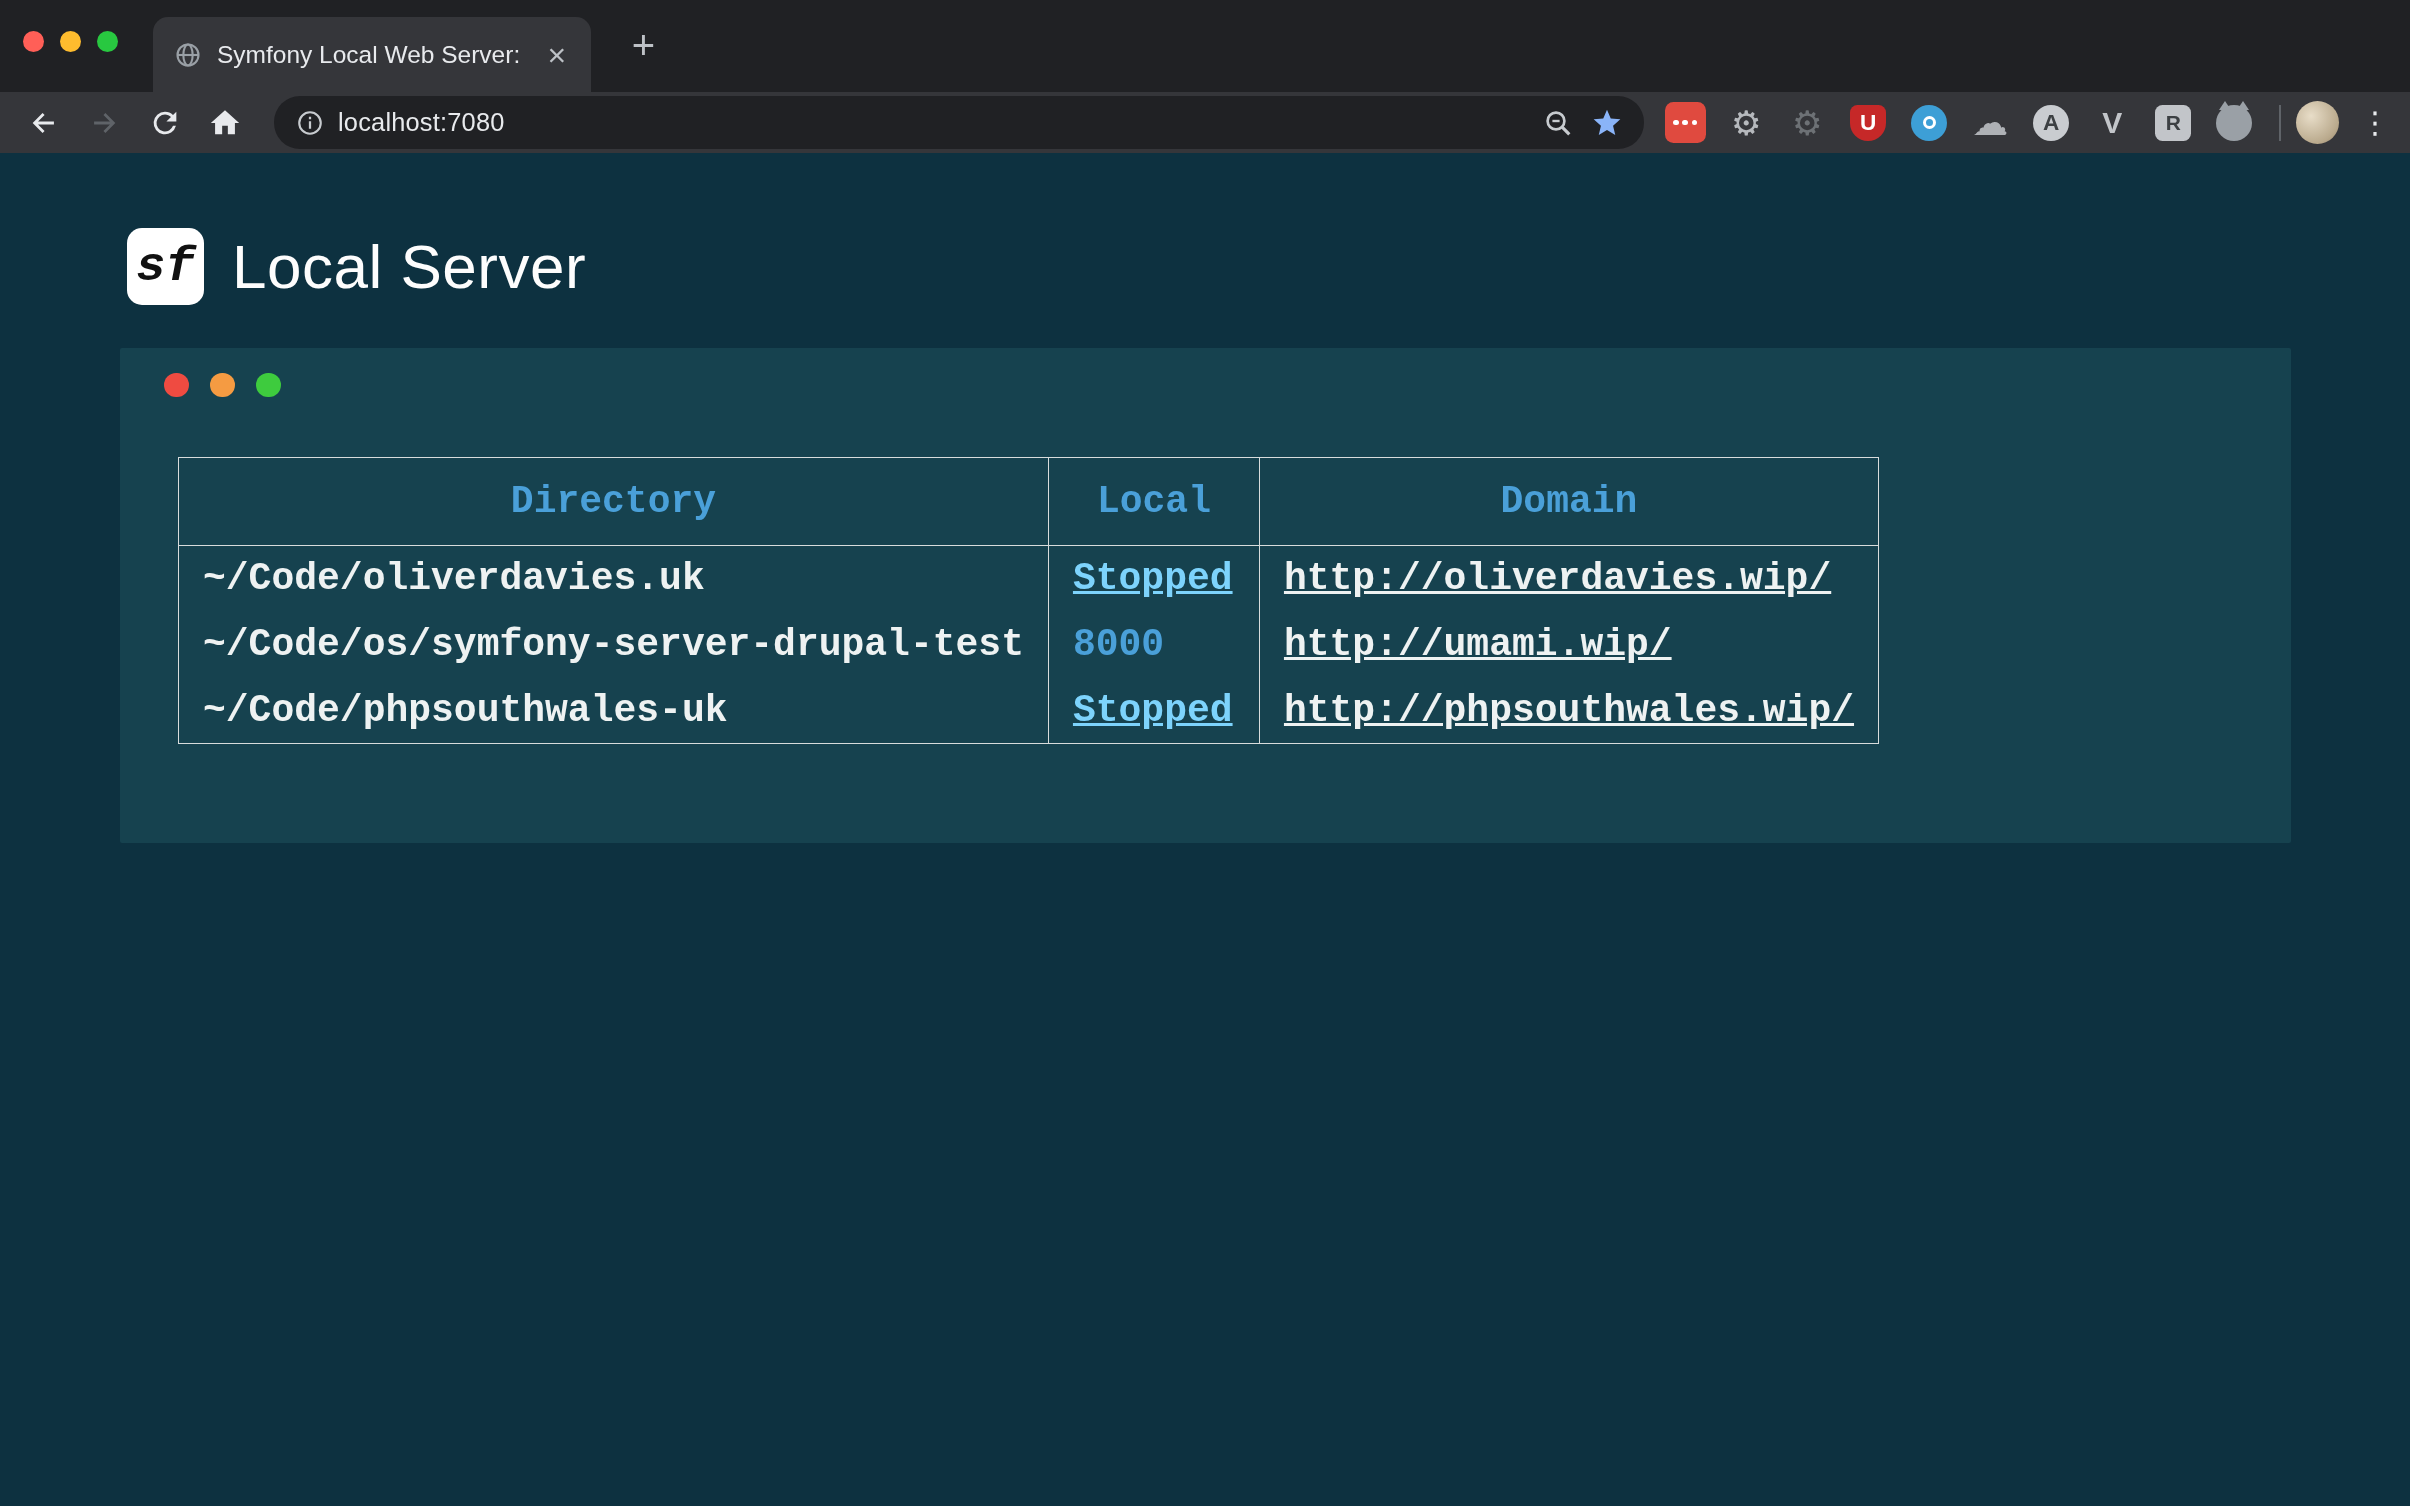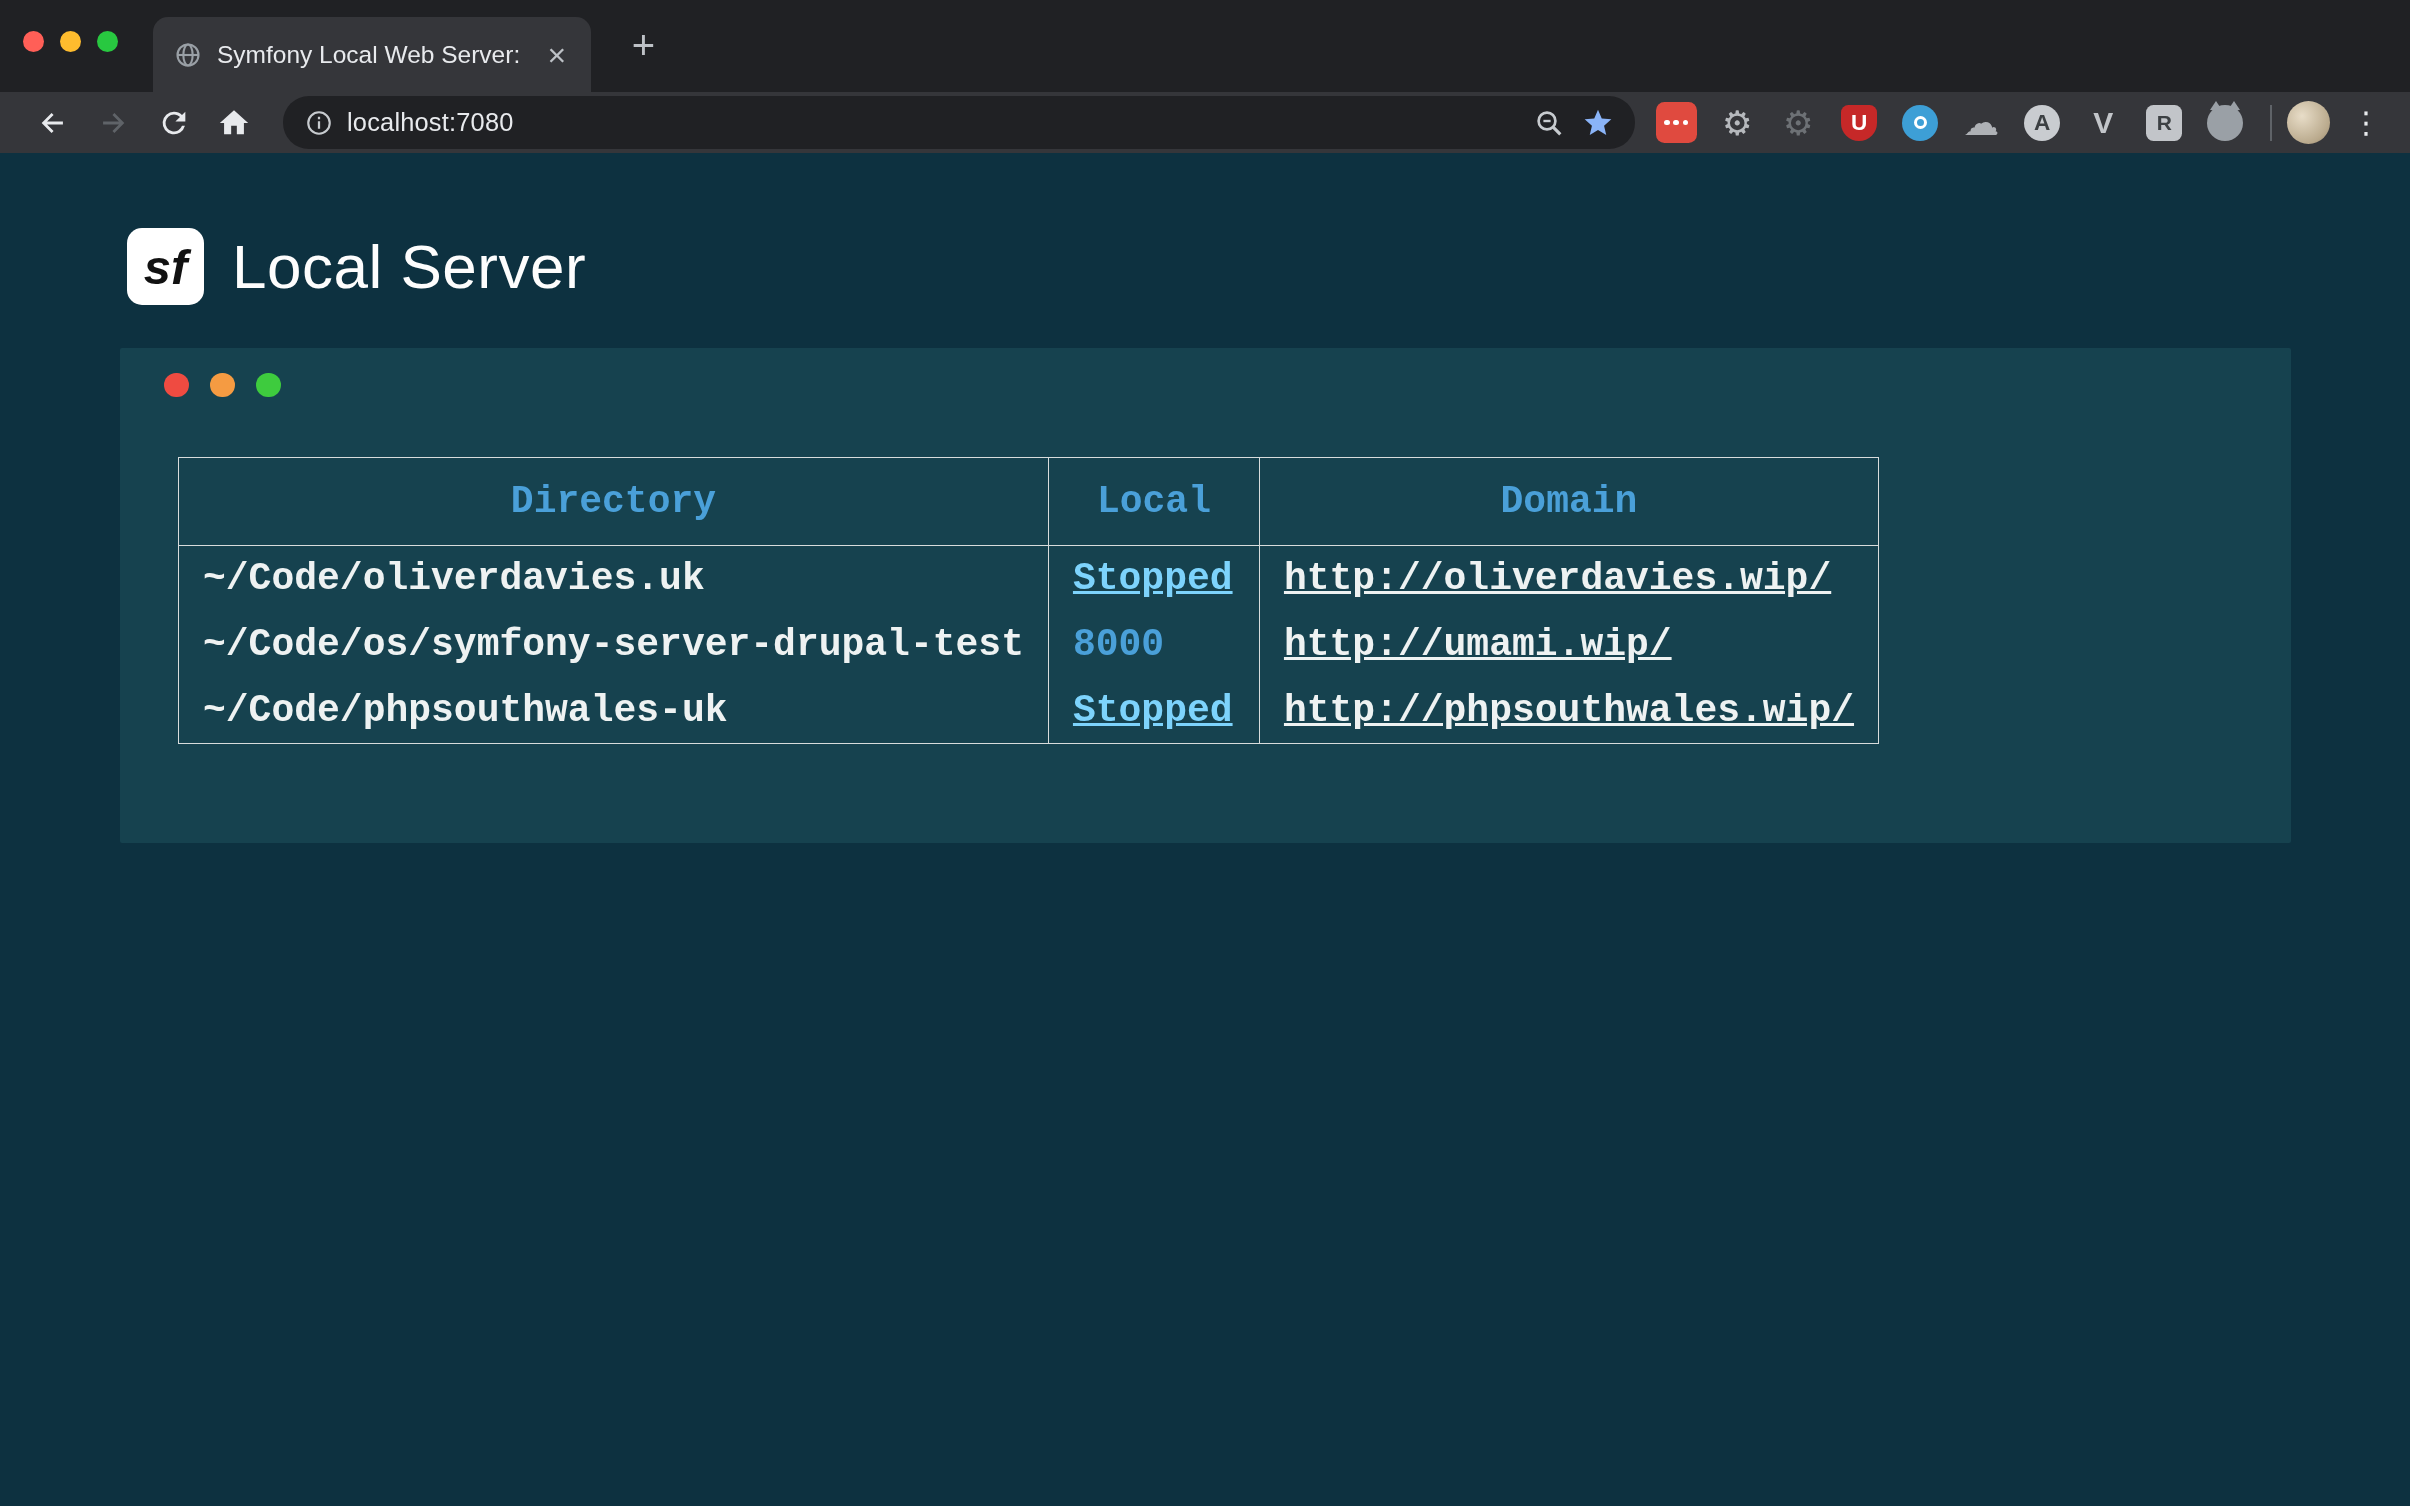--- a/index.html
+++ b/index.html
@@ -20,21 +20,21 @@
   .tab-favicon { flex:0 0 auto; width:28px; height:28px; }
   .tab-title { flex:1; color:#e8eaed; font-size:24.5px; white-space:nowrap;
                overflow:hidden; }
   .tab-close { flex:0 0 auto; color:#bdc1c6; font-size:32px; line-height:1;
                cursor:default; padding:0 3.8px; }
   .newtab { position:absolute; left:621px; top:24.5px; width:45px; height:45px;
             color:#bdc1c6; font-size:40px; line-height:41px; text-align:center;
             border-radius:50%; }
 
   .toolbar { height:61px; background:#35363a; display:flex; align-items:center;
-             padding:0 26px; }
+             padding:0 17px; }
   .navbtn { width:53px; height:49px; display:flex; align-items:center;
             justify-content:center; border-radius:50%; flex:0 0 auto; margin-right:7.5px; }
   .navbtn svg { width:34px; height:34px; }
 
   .omnibox { flex:1; height:53px; background:#202124; border-radius:26px;
              margin:0 15px; display:flex; align-items:center; padding:0 21px; }
   .omni-info { width:30px; height:30px; flex:0 0 auto; margin-right:13px; }
   .omni-text { flex:1; color:#e8eaed; font-size:25.4px; letter-spacing:0.2px; }
   .omni-right { display:flex; align-items:center; gap:17px; }
   .omni-right svg { width:32px; height:32px; }
@@ -73,21 +73,21 @@
   .avatar { width:43px; height:43px; border-radius:50%;
             background:radial-gradient(circle at 35% 35%, #e8ddc8, #b9a98c 70%, #8f7f63);
             margin-right:17px; flex:0 0 auto; }
   .menu-dots { color:#e8eaed; font-size:30px; width:38px; text-align:center; }
 
   
   .content { height:1353px; background:#0d3140; }
   .brand { display:flex; align-items:center; gap:28px; padding:75px 0 0 127px; }
   .sf-logo { width:77px; height:77px; background:#fff; border-radius:15px;
              display:flex; align-items:center; justify-content:center;
-             color:#111; font-family:Liberation Sans, sans-serif; font-style:italic;
+             color:#111; font-family:Liberation Mono, monospace; font-style:italic;
              font-weight:bold; font-size:49px; }
   .page-title { color:#fdfdfd; font-size:62px; font-weight:400; letter-spacing:0.5px; }
 
   .panel { width:2171px; height:495px; margin:43px 0 0 120px; background:#16424f;
            border-radius:2px; }
   .panel-dots { display:flex; gap:21.7px; padding:24.5px 0 0 44px; }
   .panel-dots span { width:24.5px; height:24.5px; border-radius:50%; display:block; }
   .pd-red { background:#ef4b41; }
   .pd-orange { background:#f59b42; }
   .pd-green { background:#3ecb3e; }

